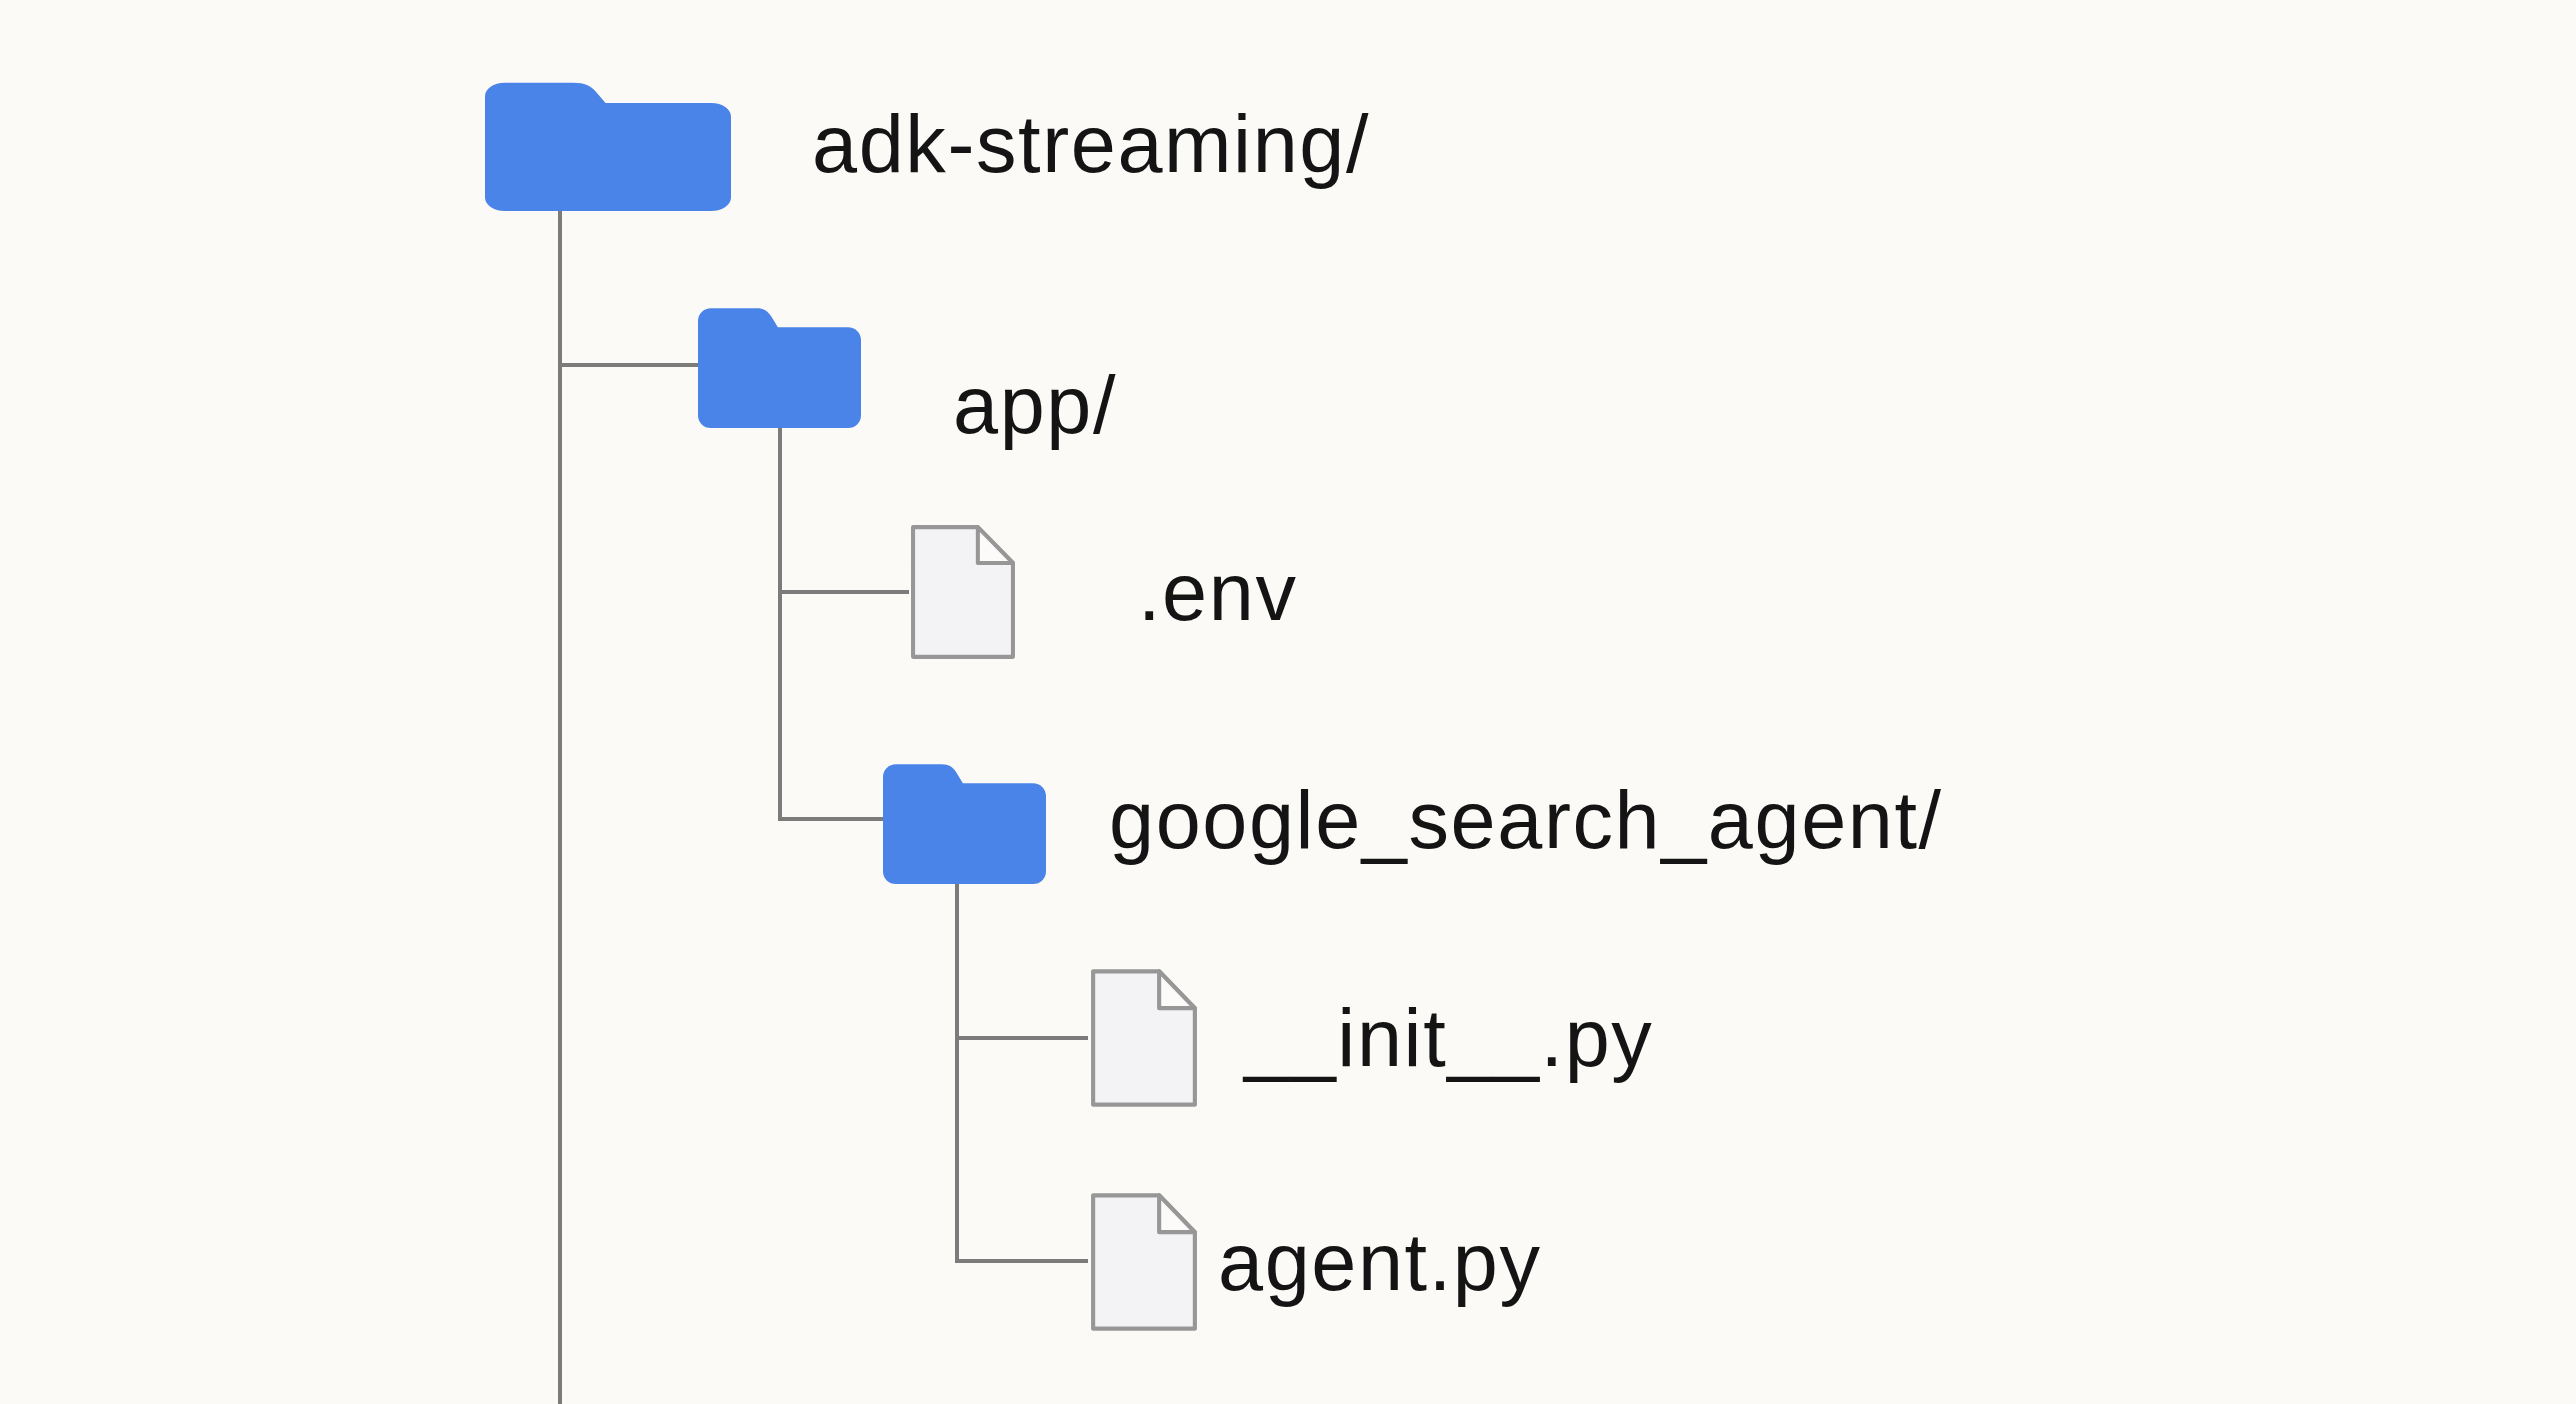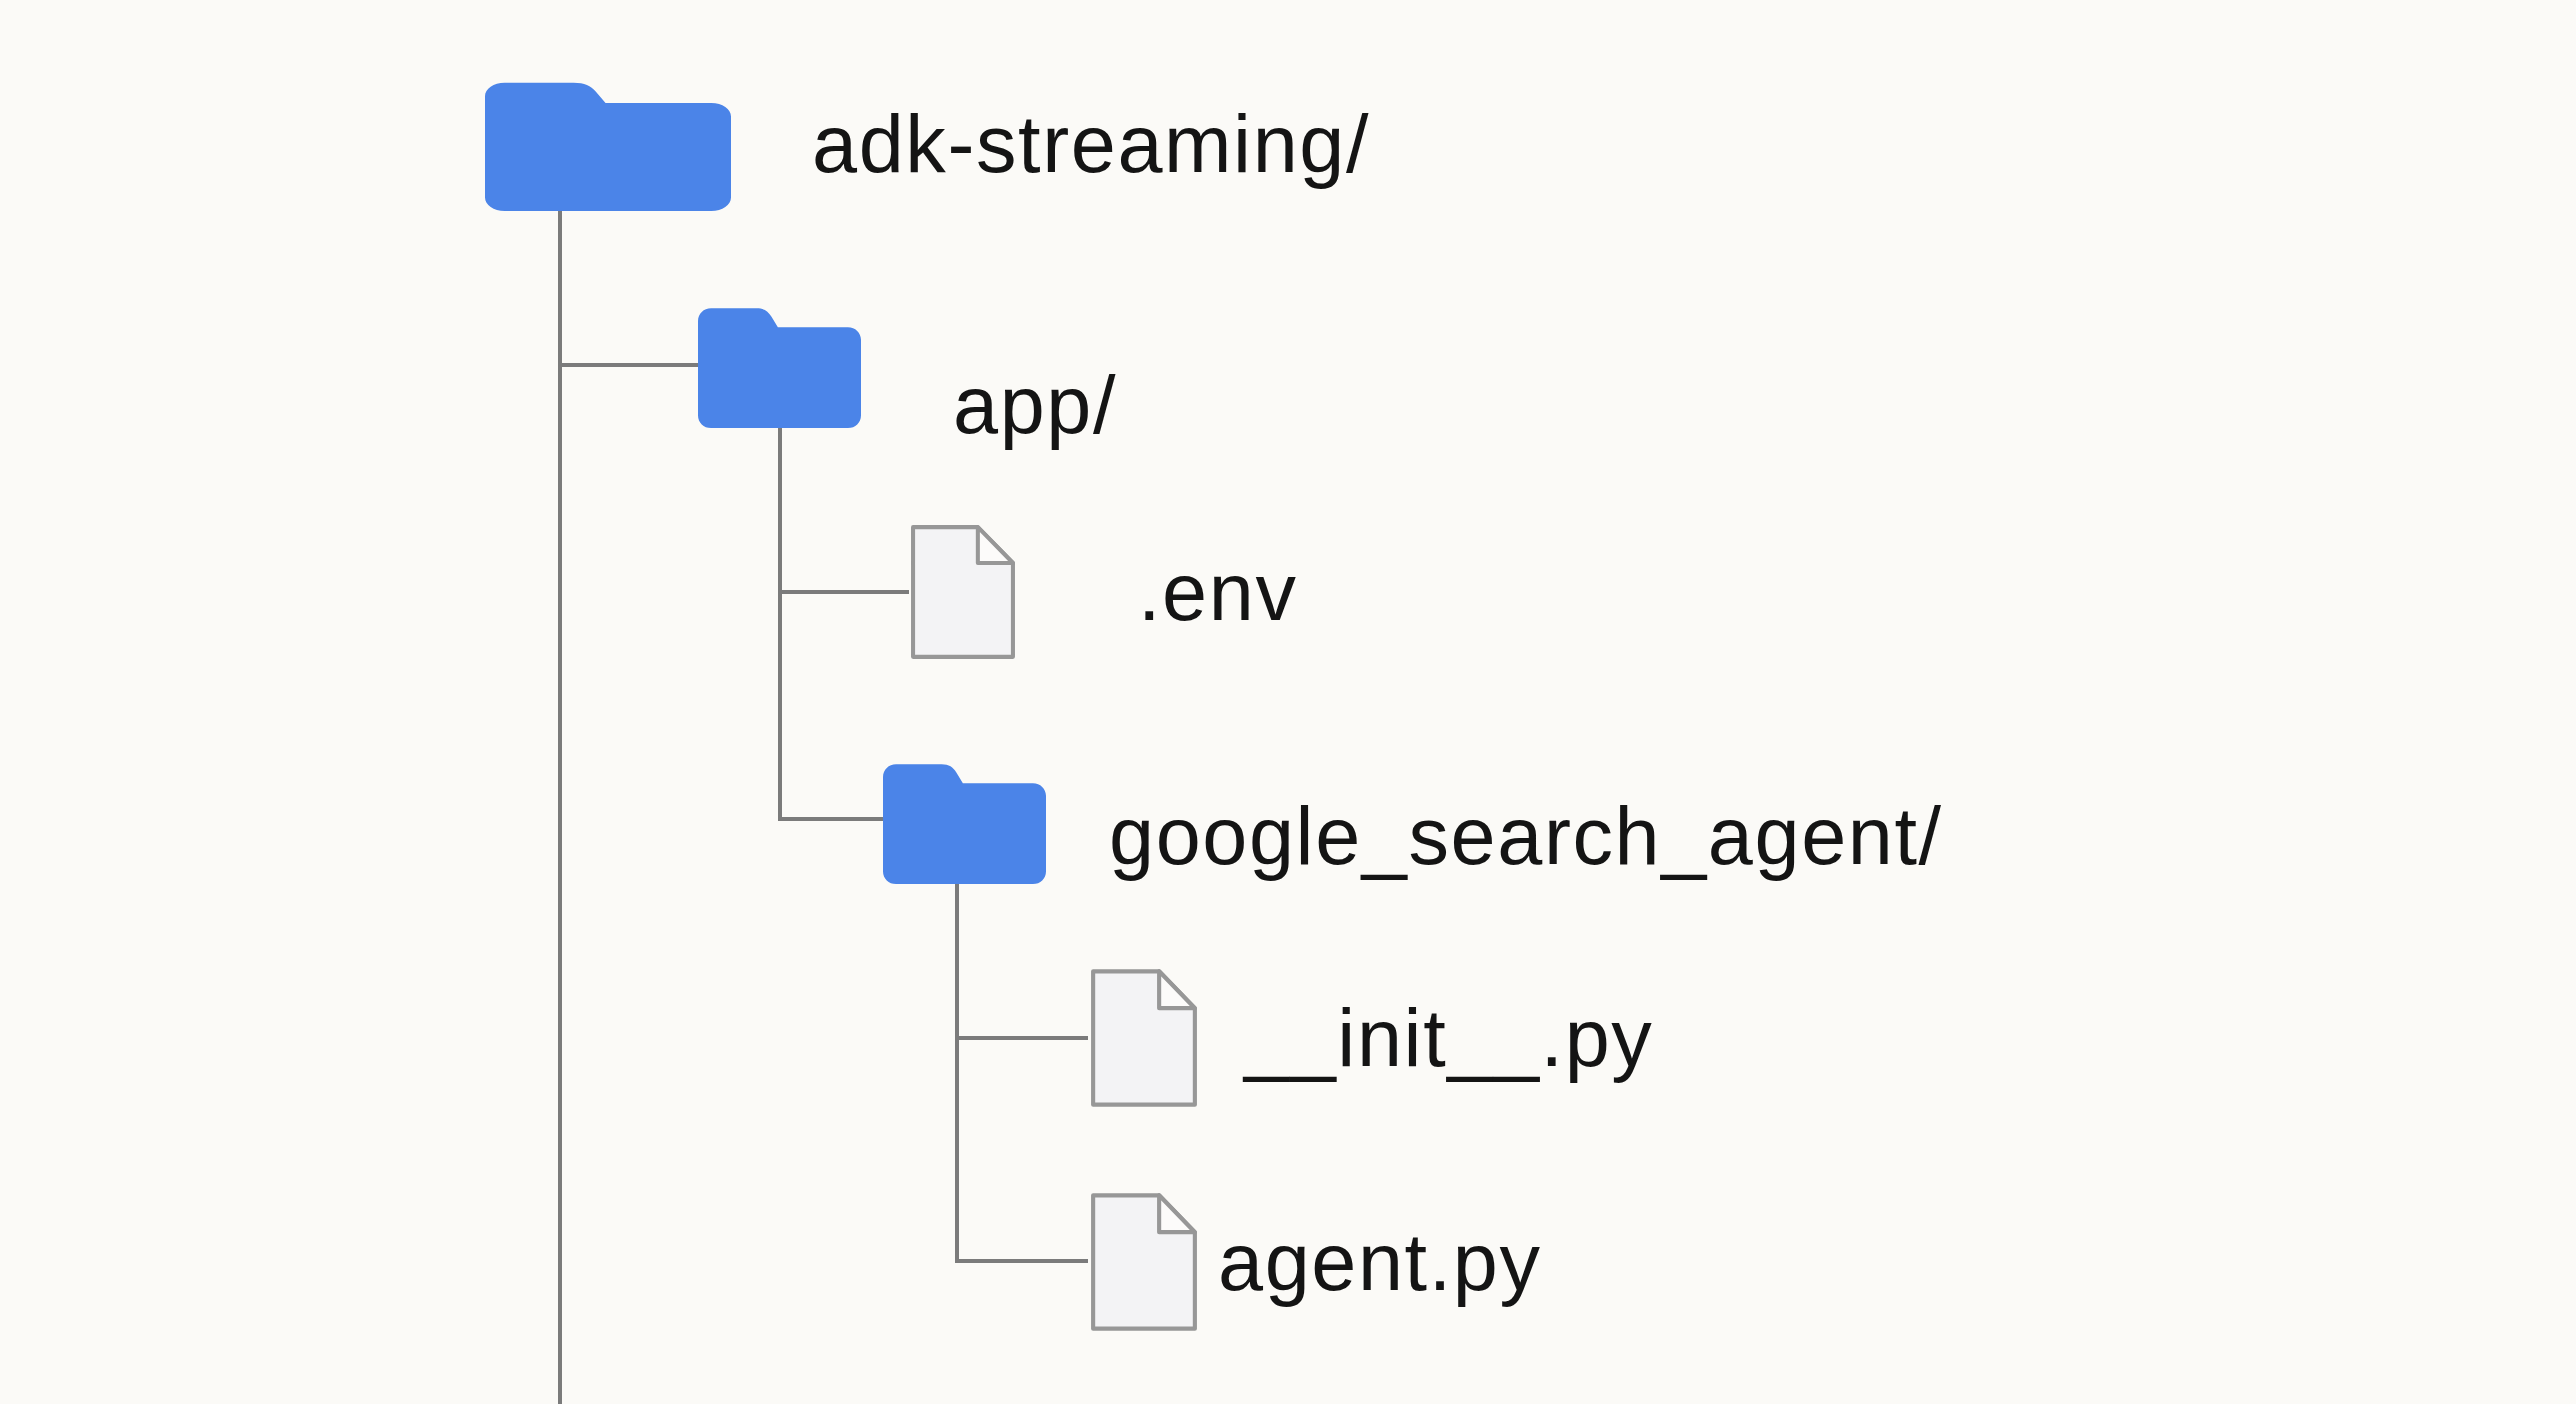--- a/index.html
+++ b/index.html
@@ -64,21 +64,21 @@
       <path d="M 3 3 H 51 L 77 29 V 97 H 3 Z" fill="var(--file_fill)" stroke="var(--file_border)" stroke-width="3" stroke-linejoin="round"></path>
       <path d="M 51 3 V 29 H 77 Z" fill="var(--flap_fill)" stroke="var(--file_border)" stroke-width="3" stroke-linejoin="round"></path>
     </svg>
     <span class="label" style="left:1106px;top:552px;margin-left:32px;">.env</span>
   </div>
 
   <div class="node">
     <svg class="icon" style="left:883px;top:758px;width:163px;height:126px;" viewBox="0 0 100 80" preserveAspectRatio="none">
       <path d="M 8 4 H 36 C 40.5 4 43 5.8 45 9.2 L 49 16 H 92 C 96.5 16 100 19.5 100 24 V 72 C 100 76.5 96.5 80 92 80 H 8 C 3.5 80 0 76.5 0 72 V 12 C 0 7.5 3.5 4 8 4 Z" fill="var(--folder)"></path>
     </svg>
-    <span class="label" style="left:1109px;top:780px;margin-top:16px;">google_search_agent/</span>
+    <span class="label" style="left:1109px;top:780px;">google_search_agent/</span>
   </div>
 
   <div class="node">
     <svg class="icon" style="left:1089px;top:967px;width:110px;height:142px;" viewBox="0 0 80 100" preserveAspectRatio="none">
       <path d="M 3 3 H 51 L 77 29 V 97 H 3 Z" fill="var(--file_fill)" stroke="var(--file_border)" stroke-width="3" stroke-linejoin="round"></path>
       <path d="M 51 3 V 29 H 77 Z" fill="var(--flap_fill)" stroke="var(--file_border)" stroke-width="3" stroke-linejoin="round"></path>
     </svg>
     <span class="label" style="left:1244px;top:998px;">__init__.py</span>
   </div>
 

